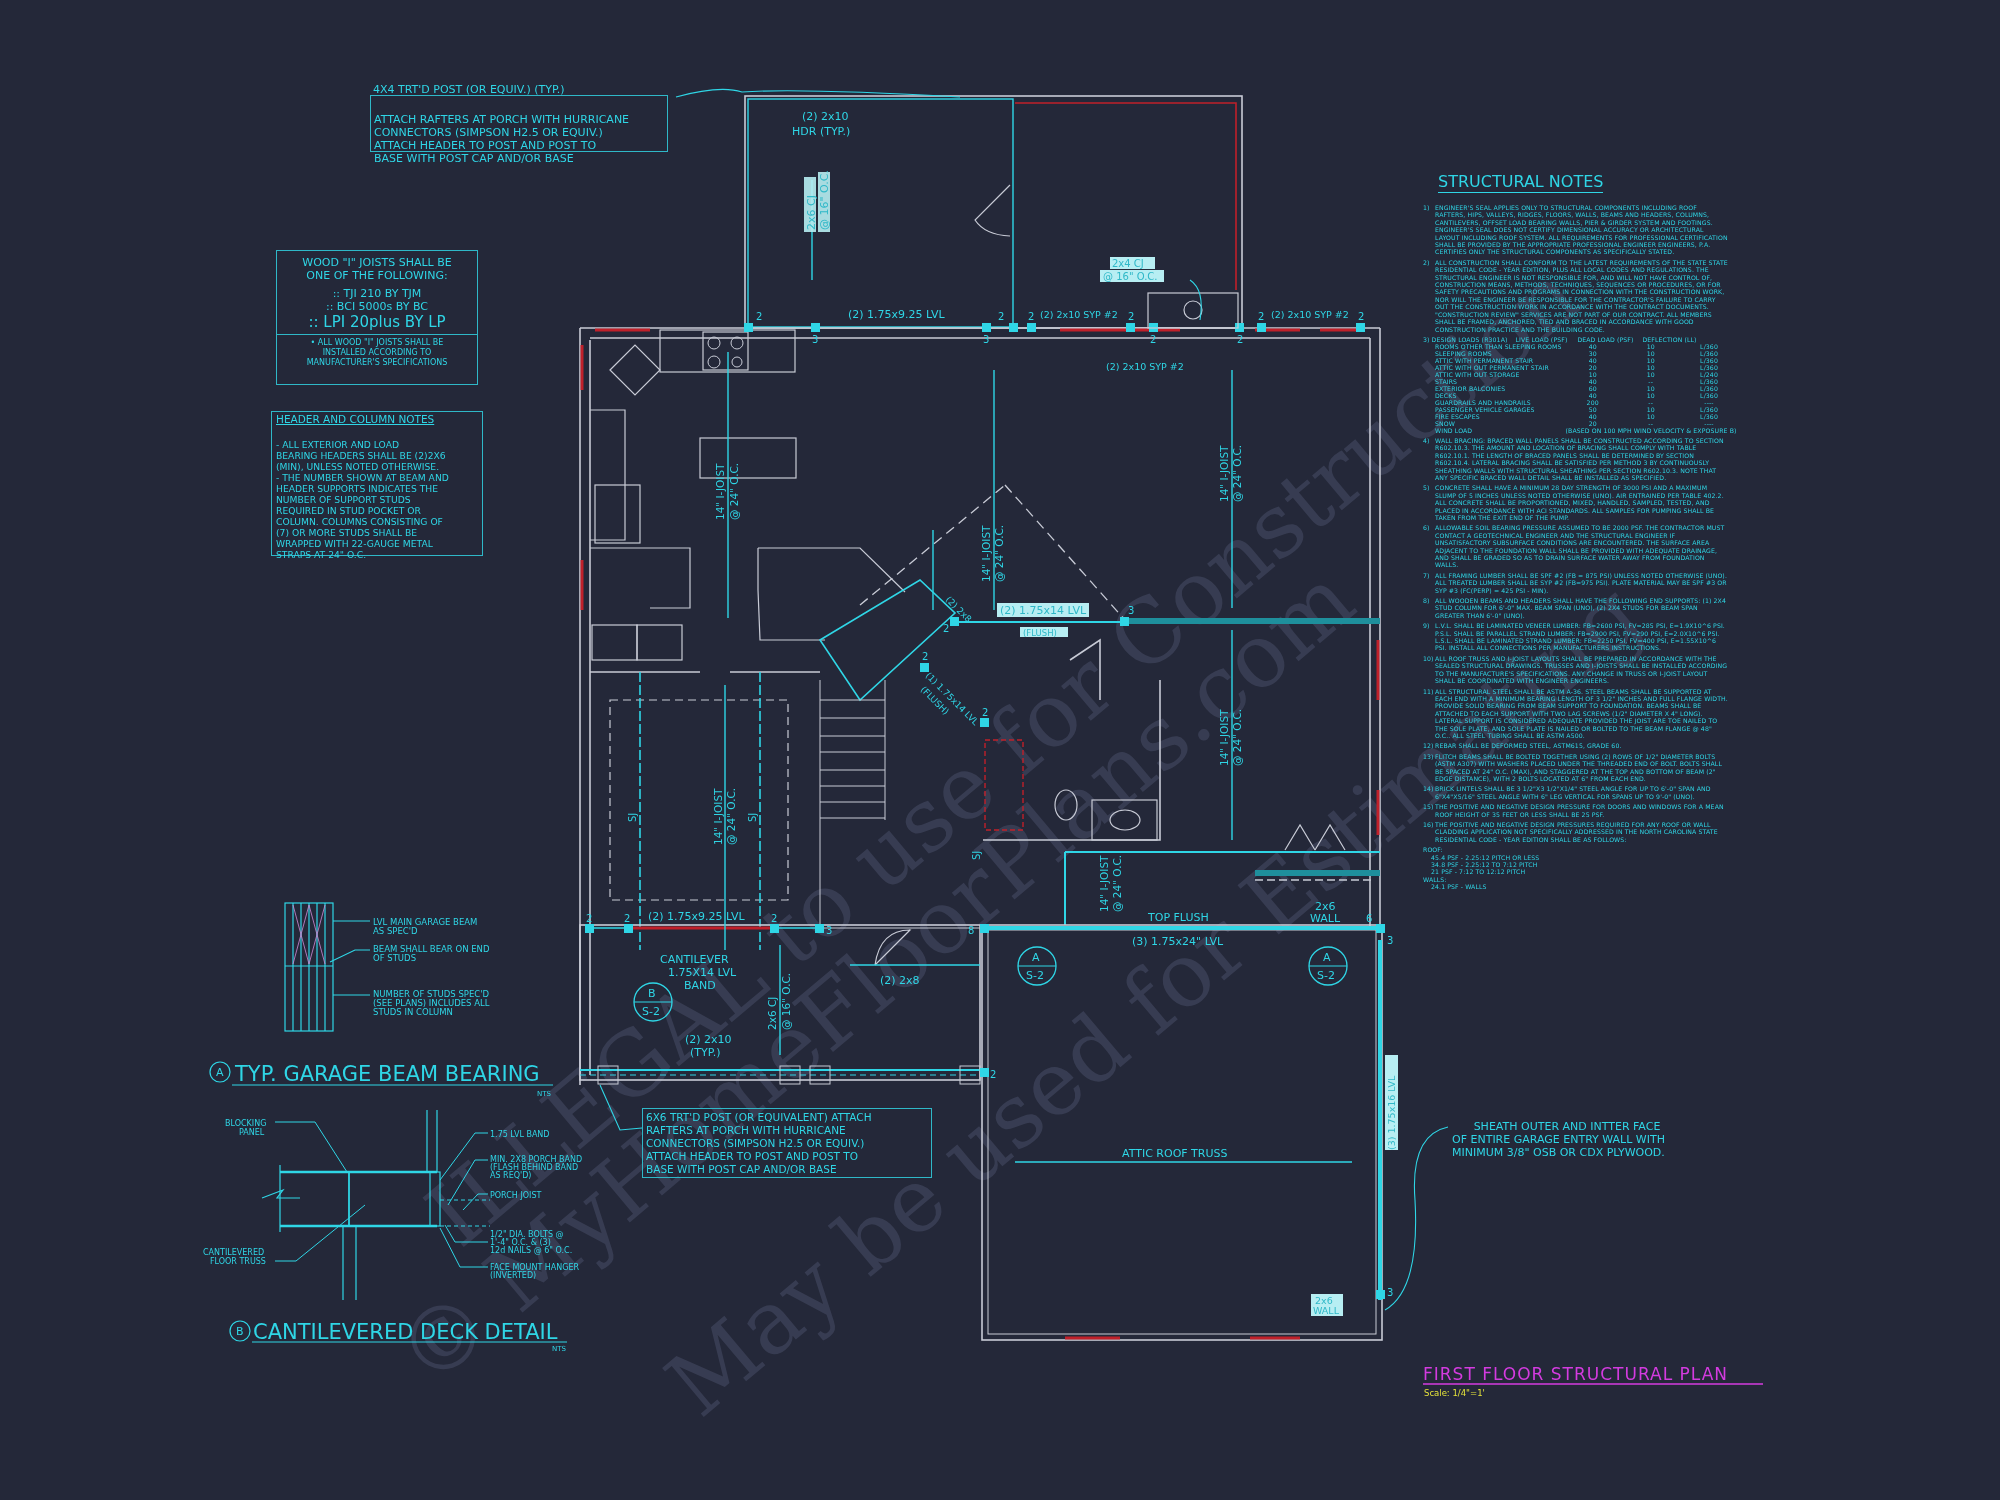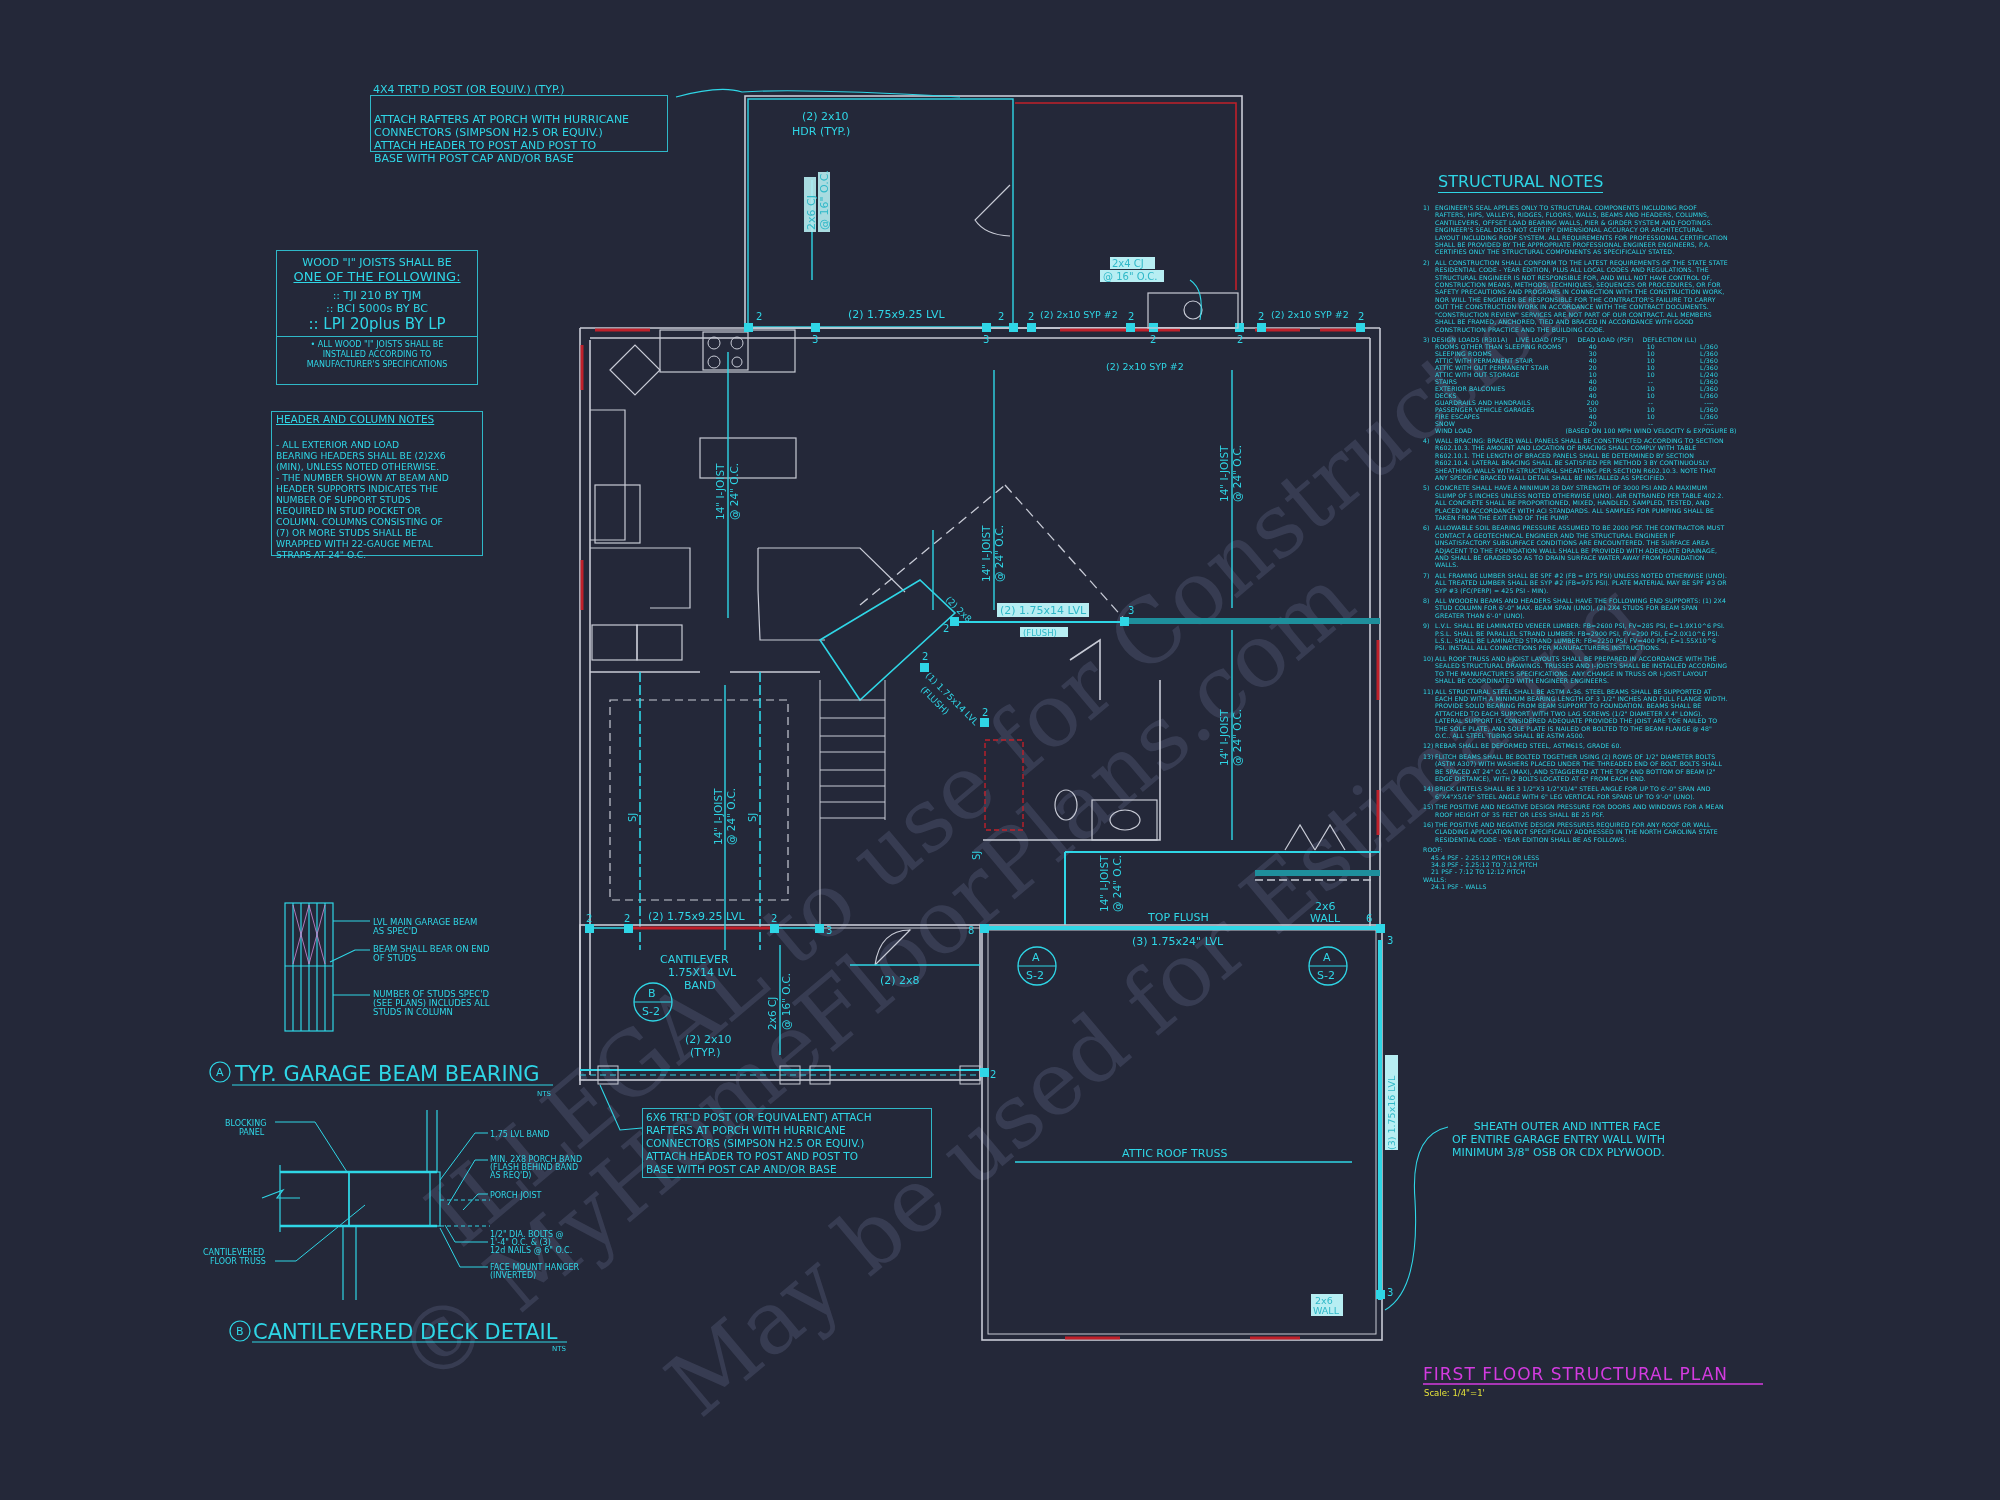--- a/index.html
+++ b/index.html
@@ -372,21 +372,21 @@
 <div class="box-note" style="left:370px;top:95px;width:298px;height:57px;font-size:11px;line-height:13px;padding:17px 3px;box-sizing:border-box;">
   <div style="position:absolute;top:-13px;left:2px;white-space:nowrap;">4x4 TRT'D POST (OR EQUIV.) (TYP.)</div>
   <div>ATTACH RAFTERS AT PORCH WITH HURRICANE</div>
   <div>CONNECTORS (SIMPSON H2.5 OR EQUIV.)</div>
   <div>ATTACH HEADER TO POST AND POST TO</div>
   <div>BASE WITH POST CAP AND/OR BASE</div>
 </div>
 
 <div class="box-note" style="left:276px;top:250px;width:200px;height:133px;text-align:center;">
   <div style="font-size:11px;margin-top:5px;">WOOD "I" JOISTS SHALL BE</div>
-  <div style="font-size:13px;text-decoration:underline;">ONE OF THE FOLLOWING:</div>
+  <div style="font-size:11px;">ONE OF THE FOLLOWING:</div>
   <div style="font-size:11px;margin-top:5px;text-transform:none;">:: TJI 210 BY TJM</div>
   <div style="font-size:11px;text-transform:none;">:: BCI 5000s BY BC</div>
   <div style="font-size:15px;text-transform:none;">:: LPI 20plus BY LP</div>
   <div style="border-top:1.5px solid #2fb8c8;margin-top:3px;padding-top:3px;font-size:8px;line-height:10px;">
     <div>• ALL WOOD "I" JOISTS SHALL BE</div>
     <div>INSTALLED ACCORDING TO</div>
     <div>MANUFACTURER'S SPECIFICATIONS</div>
   </div>
 </div>
 

